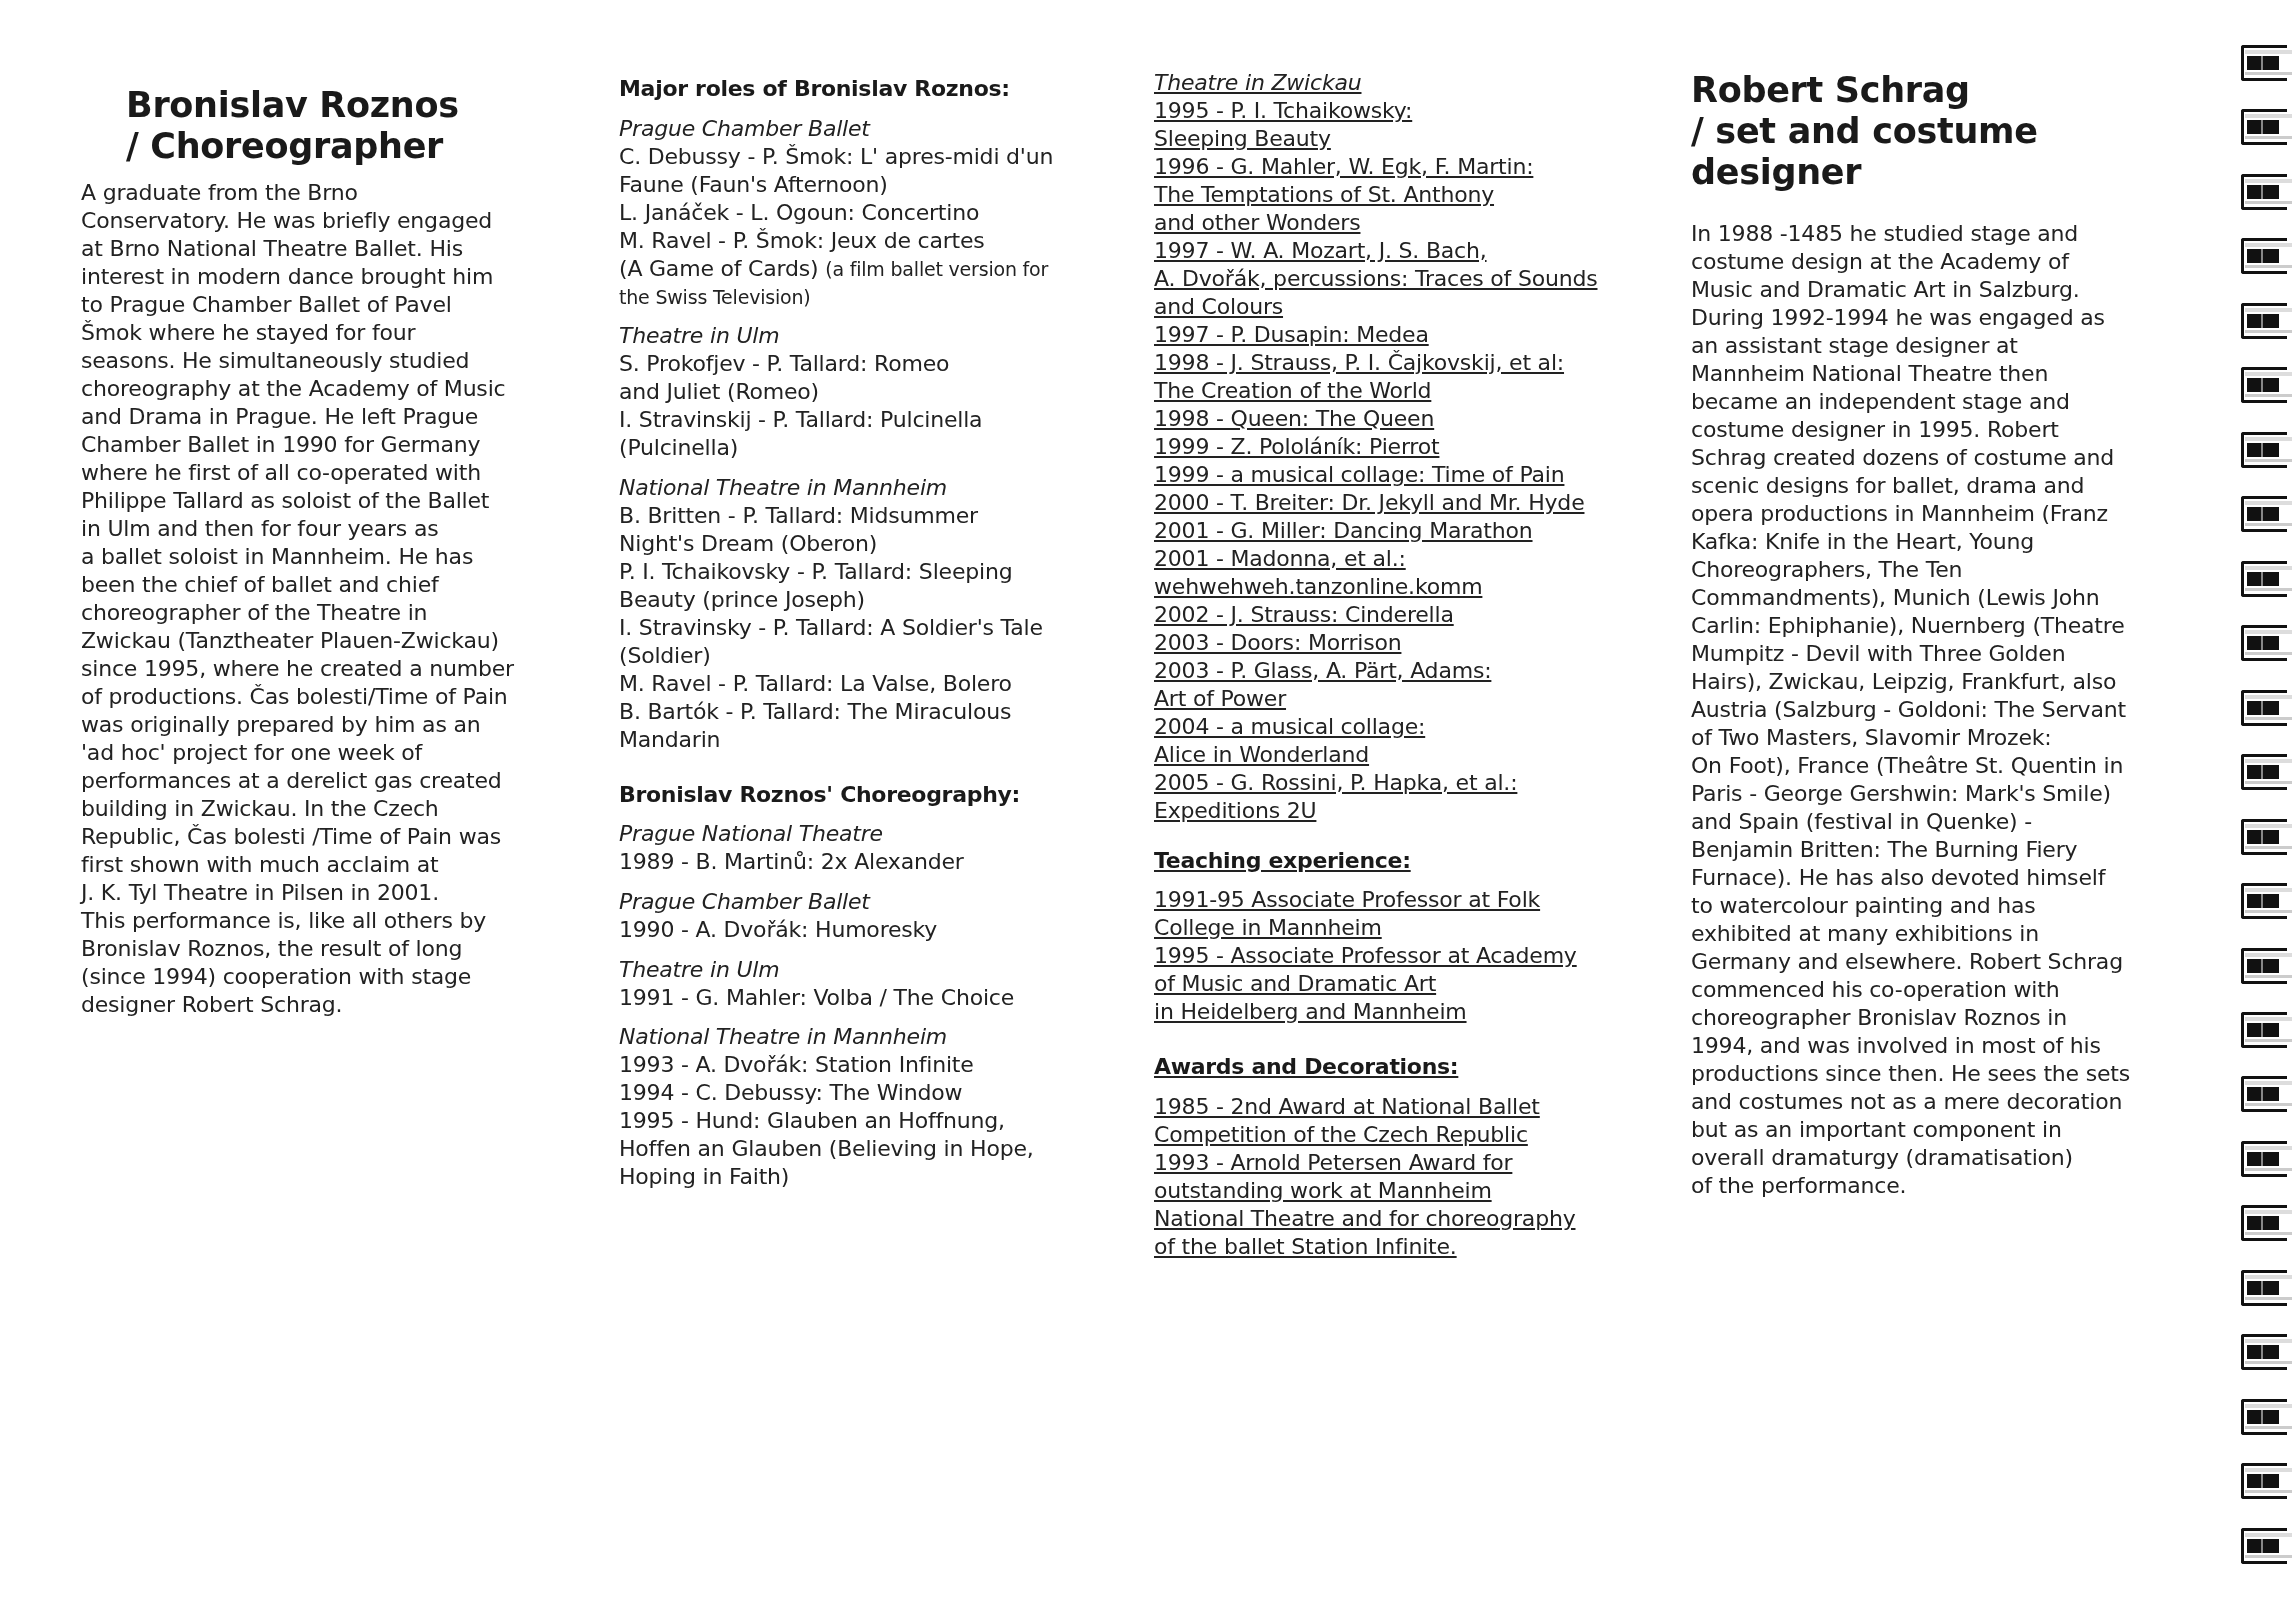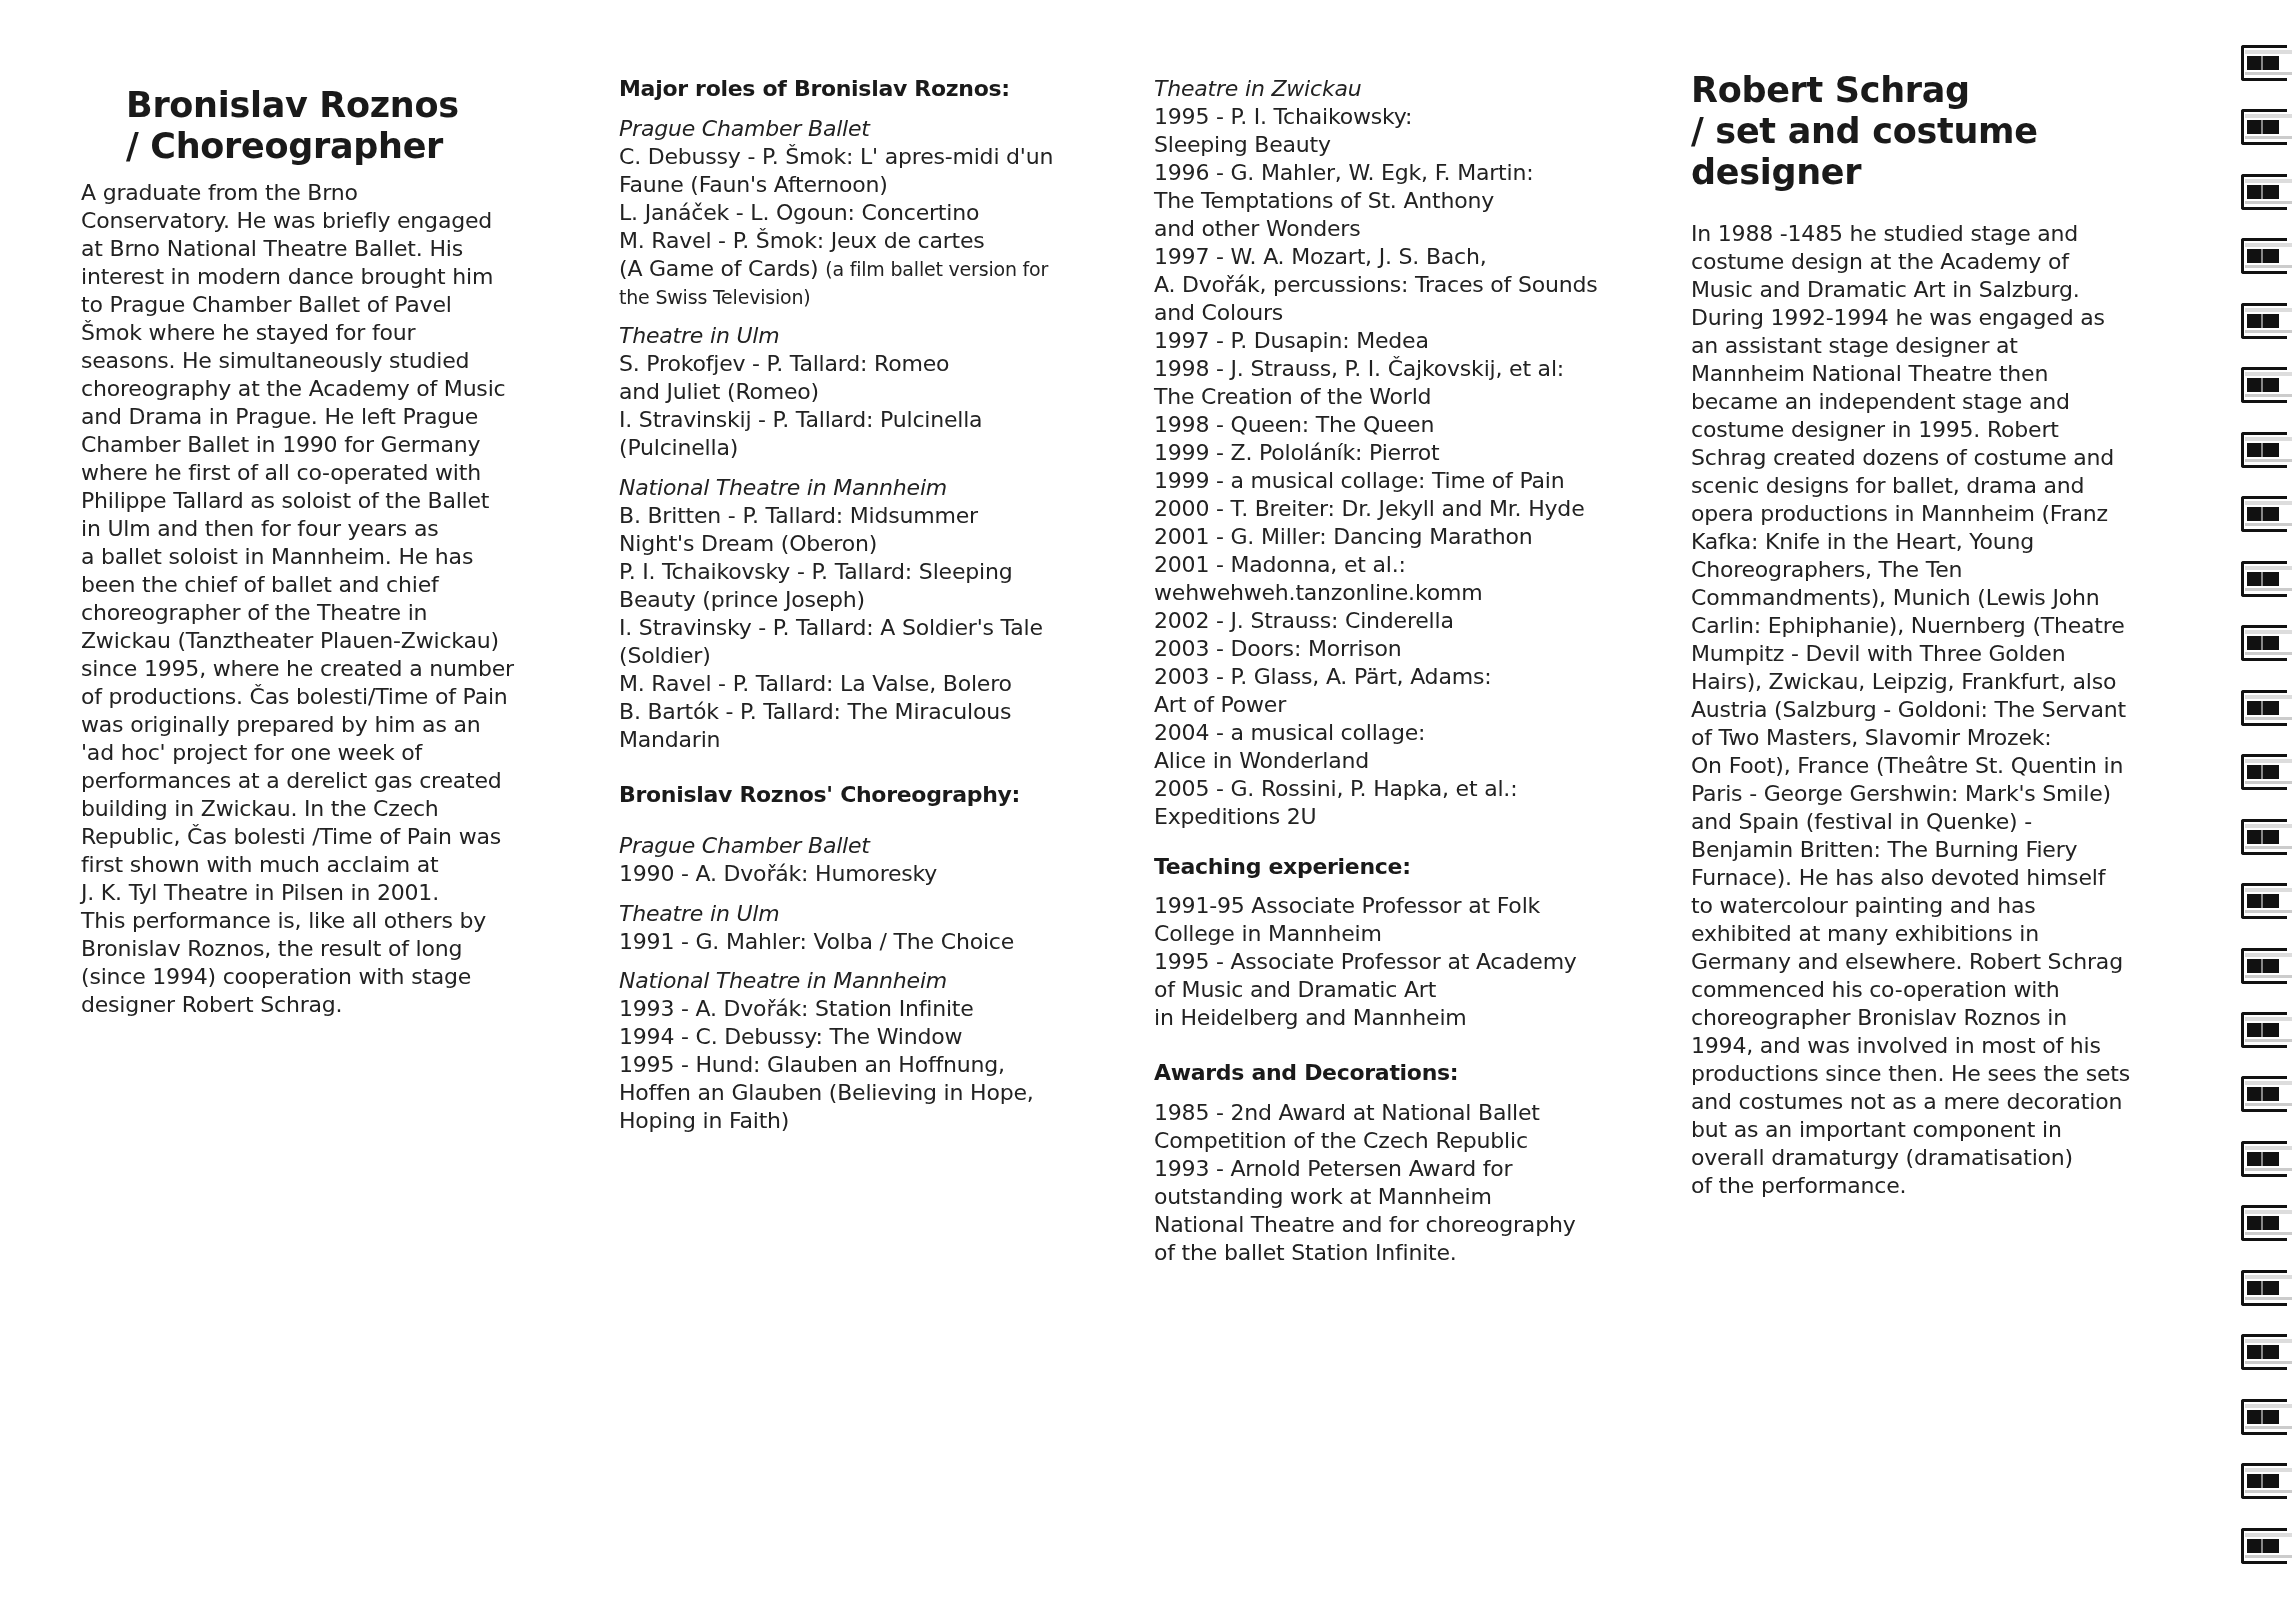--- a/index.html
+++ b/index.html
@@ -121,20 +121,24 @@
           <span class="line">(Soldier)</span>
           <span class="line">M. Ravel - P. Tallard: La Valse, Bolero</span>
           <span class="line">B. Bartók - P. Tallard: The Miraculous</span>
           <span class="line">Mandarin</span>
         </div>
       </div>
     <span class="gap-l"></span>
     <span class="bold-h">Bronislav Roznos' Choreography:</span>
     <span class="gap-s"></span>
     <div id="choreo-list">
+        <div>
+          <span class="ital">Prague National Theatre</span>
+          <span class="line">1989 - B. Martinů: 2x Alexander</span>
+        </div>
         <span class="gap-s"></span>
         <div>
           <span class="ital">Prague Chamber Ballet</span>
           <span class="line">1990 - A. Dvořák: Humoresky</span>
         </div>
         <span class="gap-s"></span>
         <div>
           <span class="ital">Theatre in Ulm</span>
           <span class="line">1991 - G. Mahler: Volba / The Choice</span>
         </div>
@@ -146,21 +150,21 @@
           <span class="line">1995 - Hund: Glauben an Hoffnung,</span>
           <span class="line">Hoffen an Glauben (Believing in Hope,</span>
           <span class="line">Hoping in Faith)</span>
         </div>
         <span class="gap-s"></span>
       </div>
   </div>
 </div>
 
 <div class="col" id="col3">
-  <div class="body" style="position:absolute; top:75px;">
+  <div class="body" style="position:absolute; top:69px;text-decoration:underline;">
     <span class="ital">Theatre in Zwickau</span>
     <div id="zwickau-list">
         <span class="line">1995 - P. I. Tchaikowsky:</span>
         <span class="line">Sleeping Beauty</span>
         <span class="line">1996 - G. Mahler, W. Egk, F. Martin:</span>
         <span class="line">The Temptations of St. Anthony</span>
         <span class="line">and other Wonders</span>
         <span class="line">1997 - W. A. Mozart, J. S. Bach,</span>
         <span class="line">A. Dvořák, percussions: Traces of Sounds</span>
         <span class="line">and Colours</span>

